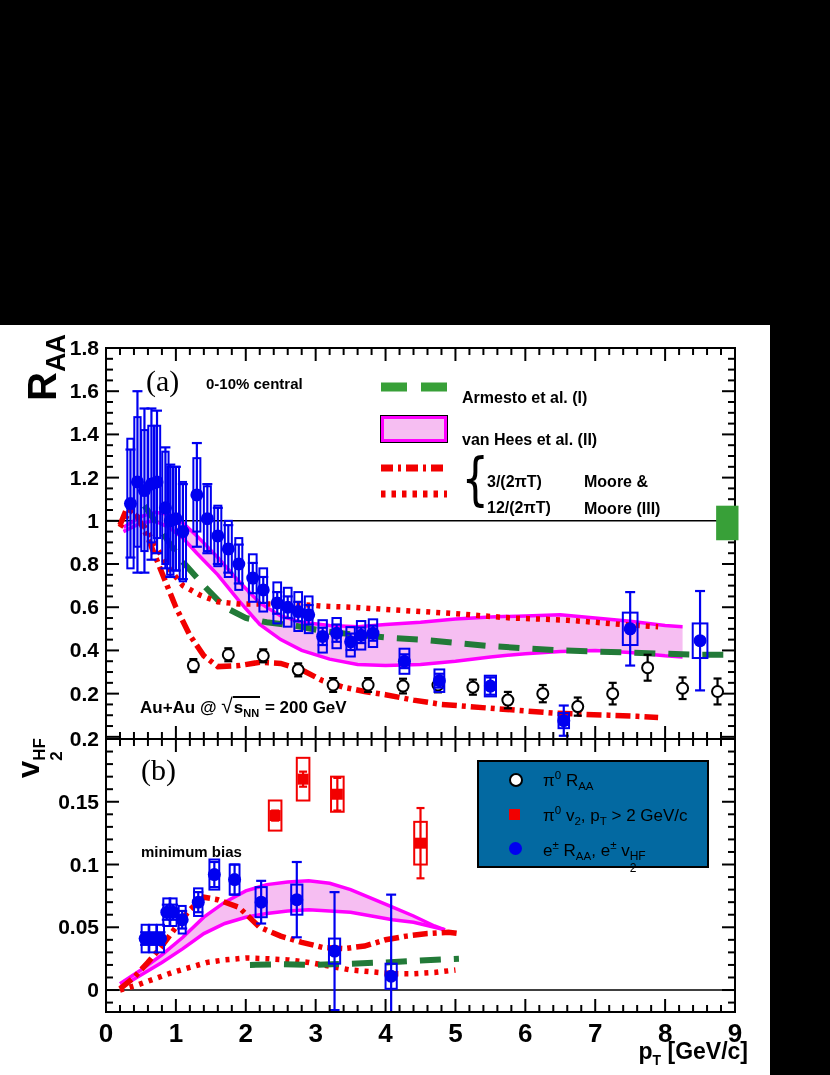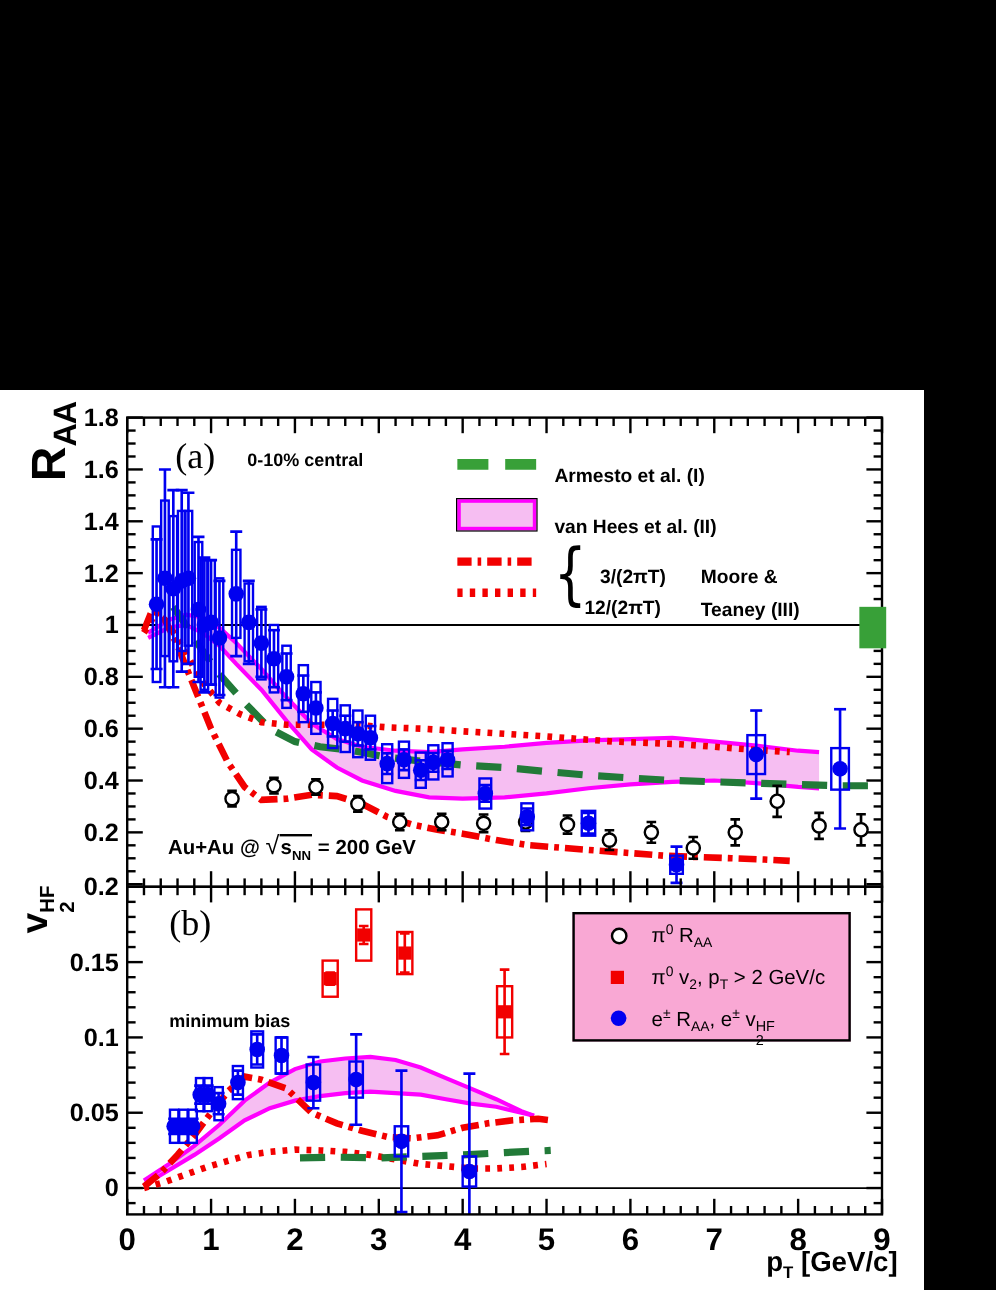--- a/index.html
+++ b/index.html
@@ -24,35 +24,35 @@
   #central-note{left:206px;top:375px;font-size:15px;font-weight:bold;text-align:right;}
   #minbias-note{left:141px;top:797px;font-size:15px;font-weight:bold;margin-top:46px;}
   #energy-note{left:140px;top:694px;font-size:17px;font-weight:bold;white-space:nowrap;}
   #energy-note .sqrt{font-size:21px;font-weight:normal;}
   #energy-note .radicand{border-top:2.5px solid #000;padding:0 1px;}
   #energy-note sub{font-size:11px;}
   
   .lga-label{font-size:16px;font-weight:bold;white-space:nowrap;margin-top:12px;}
   #lga-row1-label{left:462px;top:377px;}
   #lga-row2-label{left:462px;top:419px;}
-  #lga-row3-label1{left:500px;top:461px;}
+  #lga-row3-label1{left:487px;top:461px;}
   #lga-row3-label2{left:584px;top:461px;}
   #lga-row4-label1{left:487px;top:487px;}
   #lga-row4-label2{left:584px;top:488px;}
   #lga-brace{left:458px;top:452px;font-size:54px;font-weight:normal;line-height:1;
              transform:scale(0.8,1.05);font-family:"DejaVu Sans",sans-serif;}
   #lga-sw1{left:381px;top:382px;}
   #lga-box{left:381px;top:416px;width:60px;height:20px;background:var(--band);
            border:3px solid var(--magenta);outline:1px solid #000;}
   #lga-sw3{left:381px;top:464px;}
   #lga-sw4{left:381px;top:490px;}
   .swline-green{stroke:var(--green);stroke-width:9;}
   .swline-red{stroke:var(--red);stroke-width:7;}
   
-  #legend-b{left:477px;top:760px;width:228px;height:104px;border:2px solid #000;background:#f9a8d4;}
+  #legend-b{left:477px;top:760px;width:228px;height:104px;border:2px solid #000;background:#0369a1;}
   .lgb-row{position:absolute;left:0;width:100%;height:34px;font-size:17px;white-space:nowrap;}
   .lgb-row .txt{position:absolute;left:64px;top:7px;}
   .lgb-marker{position:absolute;left:30px;top:11px;}
   #lgb-m1{width:10px;height:10px;border:2px solid #000;border-radius:50%;background:#fff;}
   #lgb-m2{width:11px;height:11px;background:var(--red);top:12px;}
   #lgb-m3{width:13px;height:13px;border-radius:50%;background:var(--blue);top:10px;}
   sub{font-size:68%;}
   sup{font-size:68%;}
   
   #x-title{left:560px;top:1038px;width:188px;text-align:right;font-size:23px;font-weight:bold;}
@@ -759,21 +759,21 @@
     <line x1="0" y1="4" x2="66" y2="4" class="swline-red" stroke-dasharray="12 5 3 5"></line>
   </svg>
   <div class="abs" id="lga-brace">{</div>
   <div class="abs lga-label" id="lga-row3-label1">3/(2πT)</div>
   <div class="abs lga-label" id="lga-row3-label2">Moore &amp;</div>
 
   <svg class="abs" id="lga-sw4" width="66" height="8">
     <line x1="0" y1="4" x2="66" y2="4" class="swline-red" stroke-dasharray="4.5 6"></line>
   </svg>
   <div class="abs lga-label" id="lga-row4-label1">12/(2πT)</div>
-  <div class="abs lga-label" id="lga-row4-label2">Teaney (III)</div>
+  <div class="abs lga-label" id="lga-row4-label2">Moore (III)</div>
 
   <div class="abs" id="legend-b">
     <div class="lgb-row" style="top:0;">
       <span class="lgb-marker" id="lgb-m1"></span>
       <span class="txt"><span>π</span><sup>0</sup><span> R</span><sub>AA</sub></span>
     </div>
     <div class="lgb-row" style="top:35px;">
       <span class="lgb-marker" id="lgb-m2"></span>
       <span class="txt"><span>π</span><sup>0</sup><span> v</span><sub>2</sub><span>, p</span><sub>T</sub><span> &gt; 2 GeV/c</span></span>
     </div>

